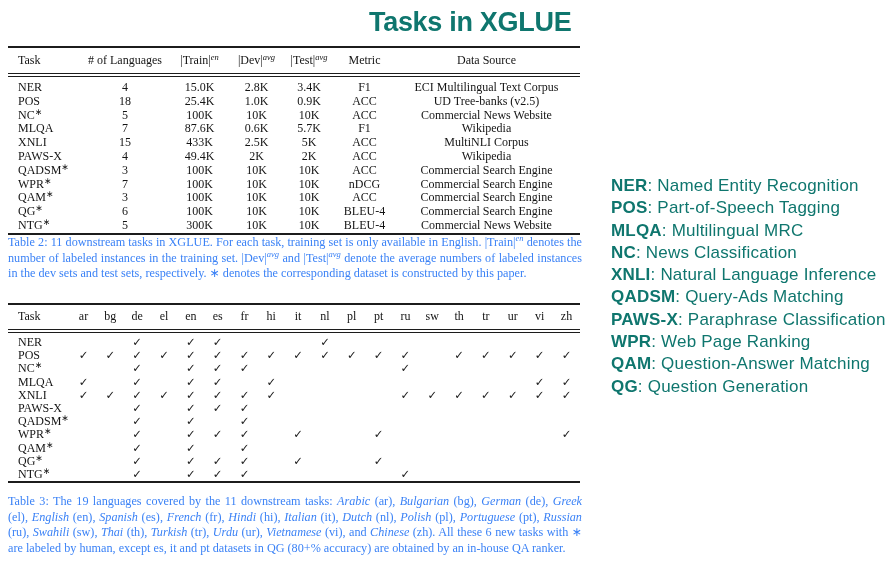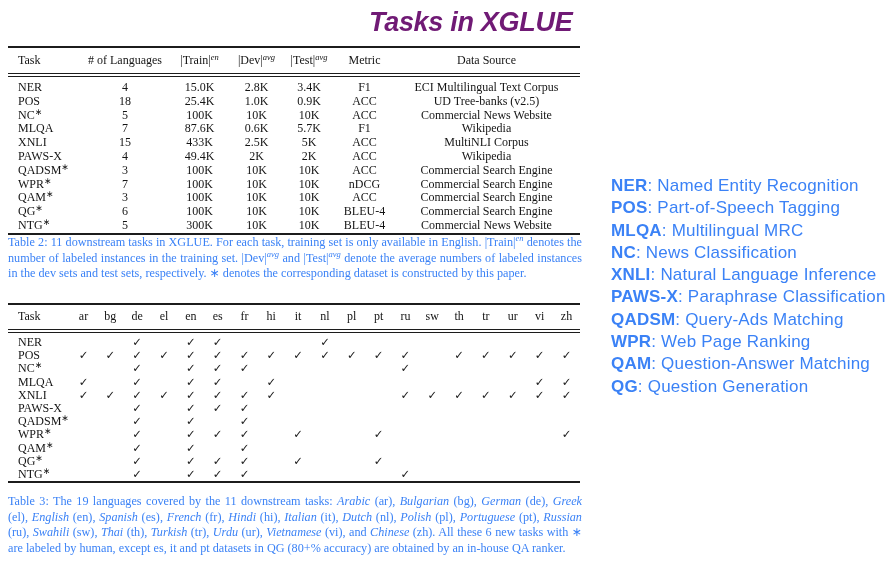--- a/index.html
+++ b/index.html
@@ -31,21 +31,21 @@
   .caption sup{font-style:italic;font-size:8.5px;line-height:0;}
   .legend{position:absolute;left:611px;top:175px;
           font-family:"Liberation Sans",sans-serif;font-size:17px;line-height:22.3px;
           letter-spacing:0.2px;white-space:nowrap;}
   .legend b{font-weight:700;}
 </style>
 </head>
 <body>
 
 <div class="page">
-  <h1 class="title" style="color: #701a75; font-style: italic;">Tasks in XGLUE</h1>
+  <h1 class="title" style="color: #0f766e;">Tasks in XGLUE</h1>
 
   <div class="tblwrap" id="t2wrap">
     <table class="tbl" id="table2">
         <colgroup>
           <col style="width: 74px;">
           <col style="width: 86px;">
           <col style="width: 63px;">
           <col style="width: 51px;">
           <col style="width: 54px;">
           <col style="width: 57px;">
@@ -458,25 +458,25 @@
             <td></td>
             <td></td>
             <td></td>
           </tr>
         </tbody>
       </table>
   </div>
 
   <p class="caption" id="caption3"><span>Table 3: The 19 languages covered by the 11 downstream tasks: </span><i>Arabic</i><span> (ar), </span><i>Bulgarian</i><span> (bg), </span><i>German</i><span> (de), </span><i>Greek</i><span> (el), </span><i>English</i><span> (en), </span><i>Spanish</i><span> (es), </span><i>French</i><span> (fr), </span><i>Hindi</i><span> (hi), </span><i>Italian</i><span> (it), </span><i>Dutch</i><span> (nl), </span><i>Polish</i><span> (pl), </span><i>Portuguese</i><span> (pt), </span><i>Russian</i><span> (ru), </span><i>Swahili</i><span> (sw), </span><i>Thai</i><span> (th), </span><i>Turkish</i><span> (tr), </span><i>Urdu</i><span> (ur), </span><i>Vietnamese</i><span> (vi), and </span><i>Chinese</i><span> (zh). All these 6 new tasks with ∗ are labeled by human, except es, it and pt datasets in QG (80+% accuracy) are obtained by an in-house QA ranker.</span></p>
 
-  <div class="legend" id="legend" style="color: #3b82f6;">
+  <div class="legend" id="legend" style="color: #0f766e;">
       <div><b>NER</b><span>: Named Entity Recognition</span></div>
       <div><b>POS</b><span>: Part-of-Speech Tagging</span></div>
       <div><b>MLQA</b><span>: Multilingual MRC</span></div>
       <div><b>NC</b><span>: News Classification</span></div>
       <div><b>XNLI</b><span>: Natural Language Inference</span></div>
+      <div><b>QADSM</b><span>: Query-Ads Matching</span></div>
       <div><b>PAWS-X</b><span>: Paraphrase Classification</span></div>
-      <div><b>QADSM</b><span>: Query-Ads Matching</span></div>
       <div><b>WPR</b><span>: Web Page Ranking</span></div>
       <div><b>QAM</b><span>: Question-Answer Matching</span></div>
       <div><b>QG</b><span>: Question Generation</span></div>
     </div>
 </div>
 
 </body></html>

